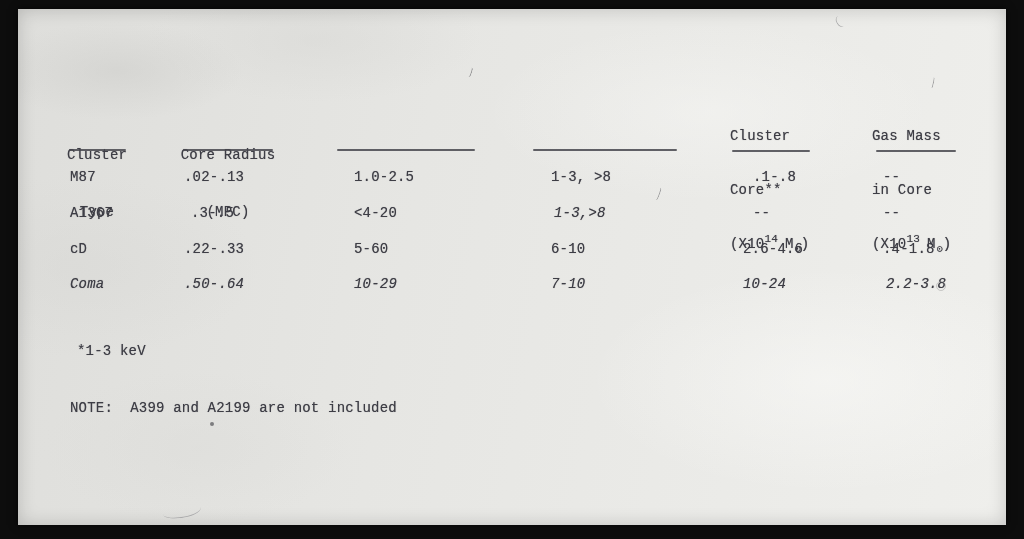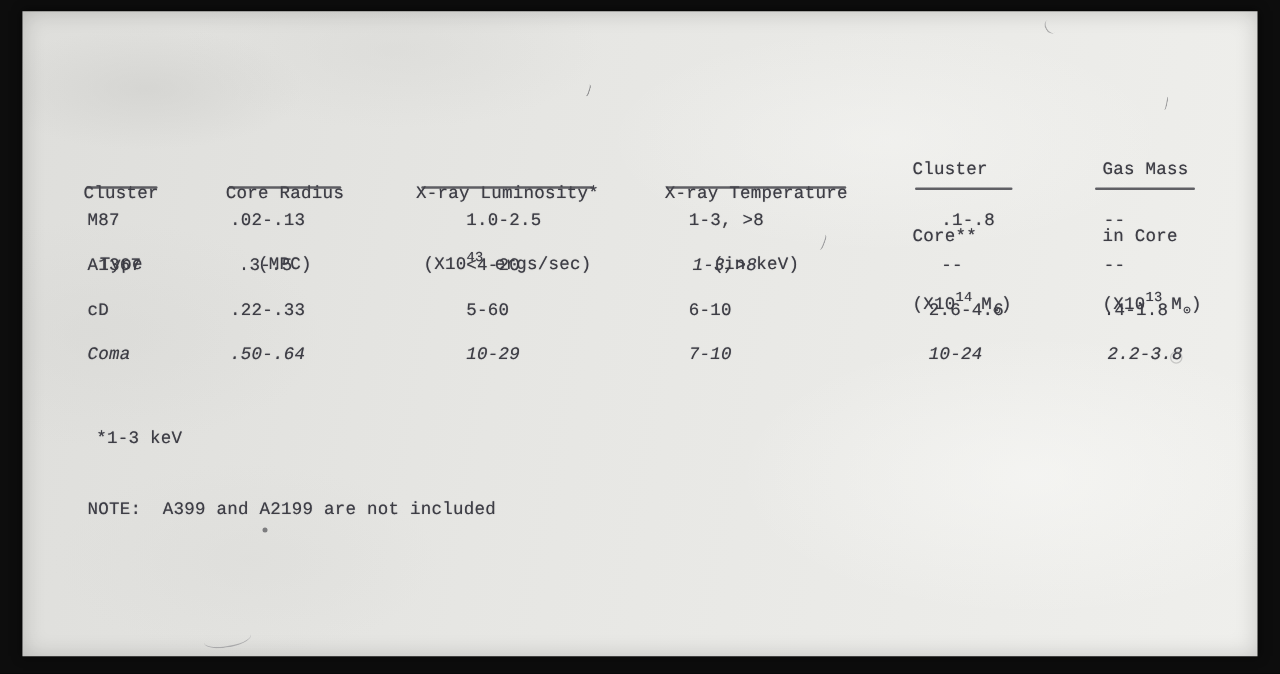--- a/index.html
+++ b/index.html
@@ -63,21 +63,21 @@
     position: relative;
     top: 4px;
     margin-left: 1px;
   }
   .gap { padding-left: 9px; }
   .gap-sm { padding-left: 7px; }
   .row { position: absolute; left: 0; width: 100%; height: 20px; }
   .cell { position: absolute; white-space: pre; }
   .cc1 { left: 52px; }
   .cc2 { left: 166px; }
-  .cc3 { left: 336px; margin-left: 19px; }
+  .cc3 { left: 336px; }
   .cc4 { left: 533px; text-align: right; }
   .cc5 { left: 725px; }
   .cc6 { left: 865px; }
   .footnote { position: absolute; white-space: pre; }
   
   .artifact { position: absolute; pointer-events: none; }
   .a1 { left: 449px; top: 58px; width: 5px; height: 10px; border-right: 1.5px solid rgba(70,70,75,0.55); transform: rotate(18deg); border-radius: 40%; }
   .a2 { left: 818px; top: 6px; width: 10px; height: 12px; border-left: 1.5px solid rgba(90,90,95,0.45); transform: rotate(-30deg); border-radius: 50%; }
   .a3 { left: 912px; top: 68px; width: 4px; height: 11px; border-right: 1.5px solid rgba(80,80,85,0.5); transform: rotate(12deg); border-radius: 40%; }
   .a4 { left: 637px; top: 178px; width: 5px; height: 13px; border-right: 1.5px solid rgba(80,80,85,0.5); transform: rotate(20deg); border-radius: 40%; }
@@ -96,40 +96,32 @@
       <div>Type</div>
     </div>
     <div class="rule" style="left:51px; top:140px; width:57px;"></div>
 
     <div class="hdr centered" style="left:210px; top:99px;">
       <div>Core Radius</div>
       <div>(MPC)</div>
     </div>
     <div class="rule" style="left:165px; top:140px; width:90px;"></div>
 
-    <div class="hdr centered" style="left:388px; top:99px;">
-      <div>X-ray Luminosity*</div>
-      <div><span>(X10</span><span class="sup">43</span><span class="gap">ergs/sec)</span></div>
-    </div>
     <div class="rule" style="left:319px; top:140px; width:138px;"></div>
 
-    <div class="hdr centered" style="left:587px; top:99px;">
-      <div>X-ray Temperature</div>
-      <div>(in keV)</div>
-    </div>
     <div class="rule" style="left:515px; top:140px; width:144px;"></div>
 
     <div class="hdr triple" style="left:712px; top:82px;">
       <div>Cluster</div>
       <div>Core**</div>
       <div><span>(X10</span><span class="sup">14</span><span class="gap-sm">M</span><span class="ssub">⊙</span><span>)</span></div>
     </div>
     <div class="rule" style="left:714px; top:141px; width:78px;"></div>
 
-    <div class="hdr triple" style="left:854px; top:82px;margin-left:10px;">
+    <div class="hdr triple" style="left:854px; top:82px;">
       <div>Gas Mass</div>
       <div>in Core</div>
       <div><span>(X10</span><span class="sup">13</span><span class="gap-sm">M</span><span class="ssub">⊙</span><span>)</span></div>
     </div>
     <div class="rule" style="left:858px; top:141px; width:80px;"></div>
 
     <div class="row" style="top:160px;">
       <span class="cell cc1">M87</span>
       <span class="cell cc2">.02-.13</span>
       <span class="cell cc3">1.0-2.5</span>

